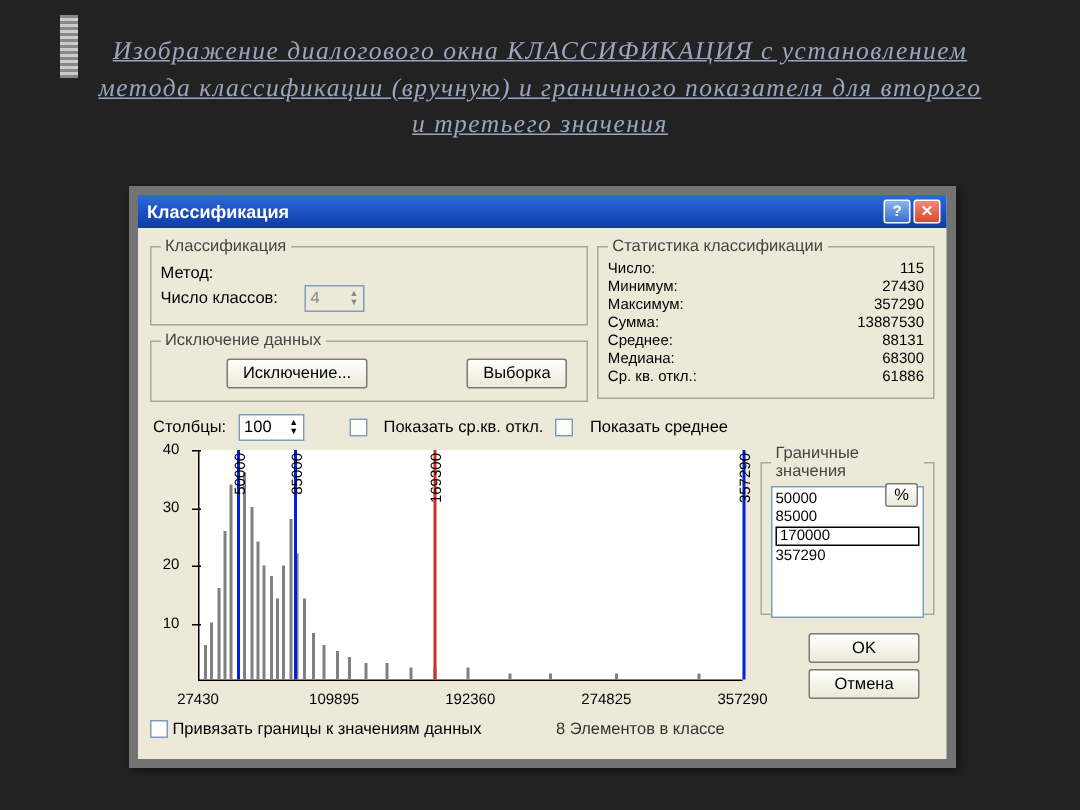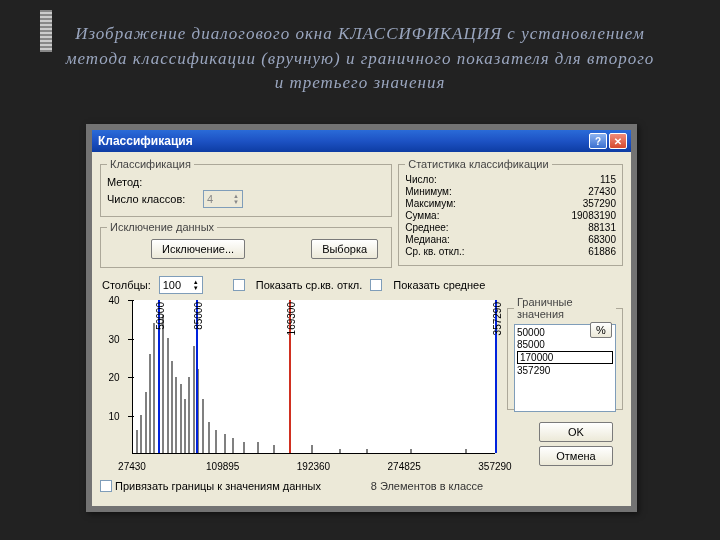--- a/index.html
+++ b/index.html
@@ -16,20 +16,21 @@
   }
   .slide-caption {
     color: #9aa6bf;
     font-style: italic;
     font-family: Georgia, 'Times New Roman', serif;
     font-size: 17px;
     text-align: center;
     padding: 22px 60px 0 60px;
     line-height: 1.45;
     letter-spacing: 1px;
+    text-decoration: underline;
   }
   .left-stripe {
     position: absolute;
     left: 40px; top: 10px;
     width: 12px; height: 42px;
     background: repeating-linear-gradient(0deg,#888 0,#888 2px,#ccc 2px,#ccc 4px);
   }
   .dialog {
     position: absolute;
     left: 86px; top: 124px;
@@ -168,21 +169,21 @@
         <fieldset style="height:108px">
           <legend>Статистика классификации</legend>
           <div class="statgrid" id="statgrid">
               <div>Число:</div>
               <div class="v">115</div>
               <div>Минимум:</div>
               <div class="v">27430</div>
               <div>Максимум:</div>
               <div class="v">357290</div>
               <div>Сумма:</div>
-              <div class="v">19083190</div>
+              <div class="v">13887530</div>
               <div>Среднее:</div>
               <div class="v">88131</div>
               <div>Медиана:</div>
               <div class="v">68300</div>
               <div>Ср. кв. откл.:</div>
               <div class="v">61886</div>
             </div>
         </fieldset>
       </div>
     </div>

